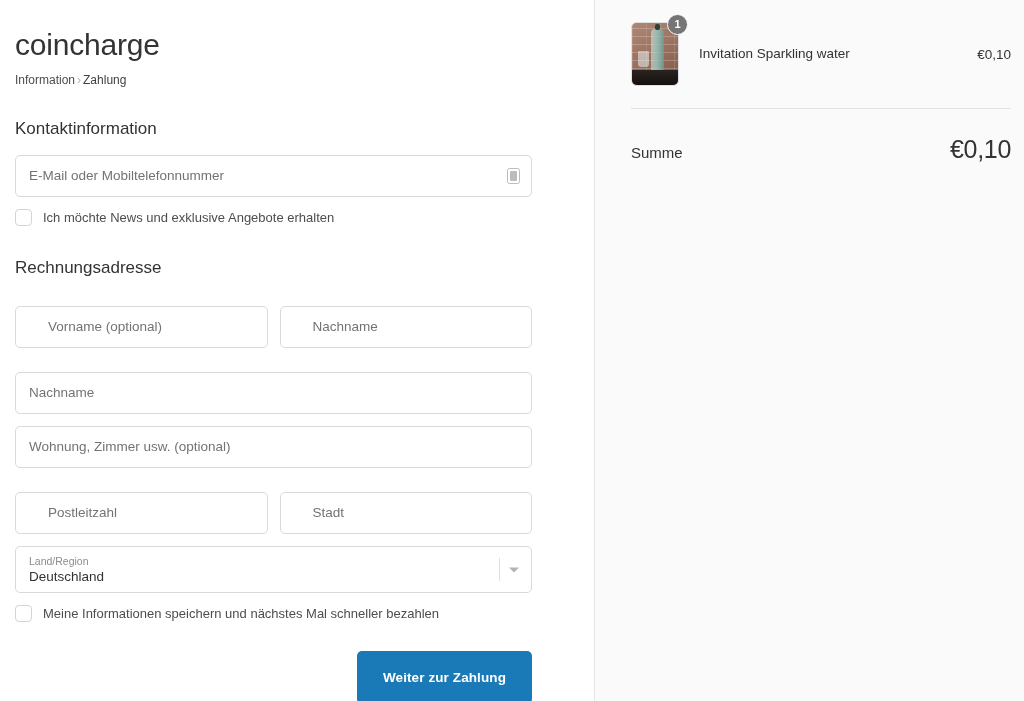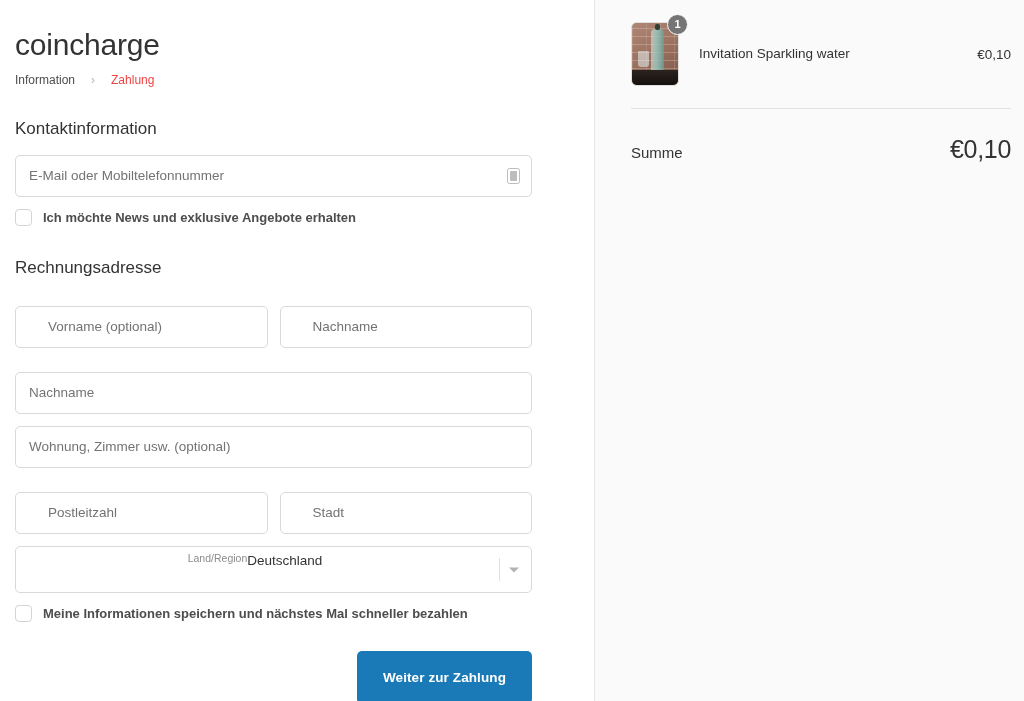--- a/index.html
+++ b/index.html
@@ -39,35 +39,35 @@
     font-weight: 400;
     color: #333333;
     letter-spacing: -0.2px;
     padding-top: 26px;
     line-height: 38px;
   }
 
   .breadcrumb {
     display: flex;
     align-items: center;
-    gap: 16px;
+    gap: 2px;
     margin-top: 9px;
     font-size: 12px;
   }
   .breadcrumb .crumb-active {
     color: #4d4d4d;
     text-decoration: none;
   }
   .breadcrumb .crumb-sep {
     color: #b5b5b5;
     font-size: 12px;
     line-height: 1;
   }
   .breadcrumb .crumb-current {
-    color: #ef4444;
+    color: #404040;
   }
 
   .section-title {
     font-size: 17px;
     font-weight: 400;
     color: #333333;
     margin-top: 31px;
     margin-bottom: 15px;
     line-height: 22px;
   }
@@ -110,21 +110,21 @@
 
   
   .select-field {
     position: relative;
     height: 47px;
     border: 1px solid #d9d9d9;
     border-radius: 5px;
     background: #ffffff;
     padding: 5px 50px 5px 13px;
     display: flex;
-    flex-direction: row;
+    flex-direction: column;
     justify-content: center;
     margin-bottom: 12px;
   }
   .select-field .select-label {
     font-size: 10.5px;
     color: #8c8c8c;
     line-height: 13px;
   }
   .select-field .select-value {
     font-size: 13.5px;
@@ -148,21 +148,20 @@
     border-left: 5px solid transparent;
     border-right: 5px solid transparent;
     border-top: 5px solid #b3b3b3;
   }
 
   .check-row {
     display: flex;
     align-items: center;
     gap: 11px;
     margin-top: 8px;
-    font-weight: bold;
   }
   .checkbox {
     width: 17px;
     height: 17px;
     border: 1px solid #d4d4d4;
     border-radius: 4px;
     background: #ffffff;
     flex: 0 0 17px;
   }
   .check-label {

